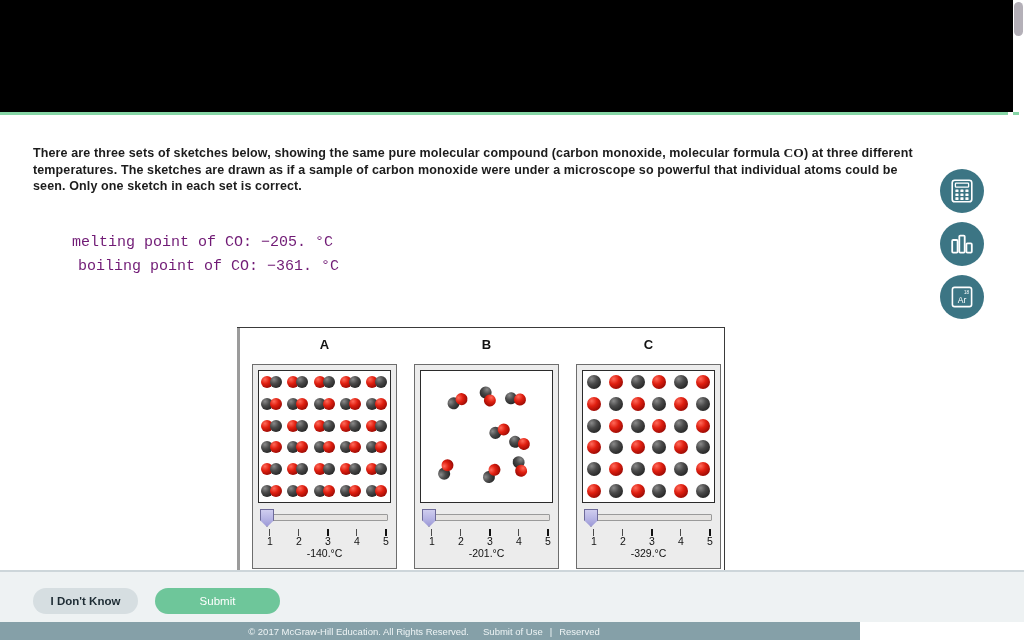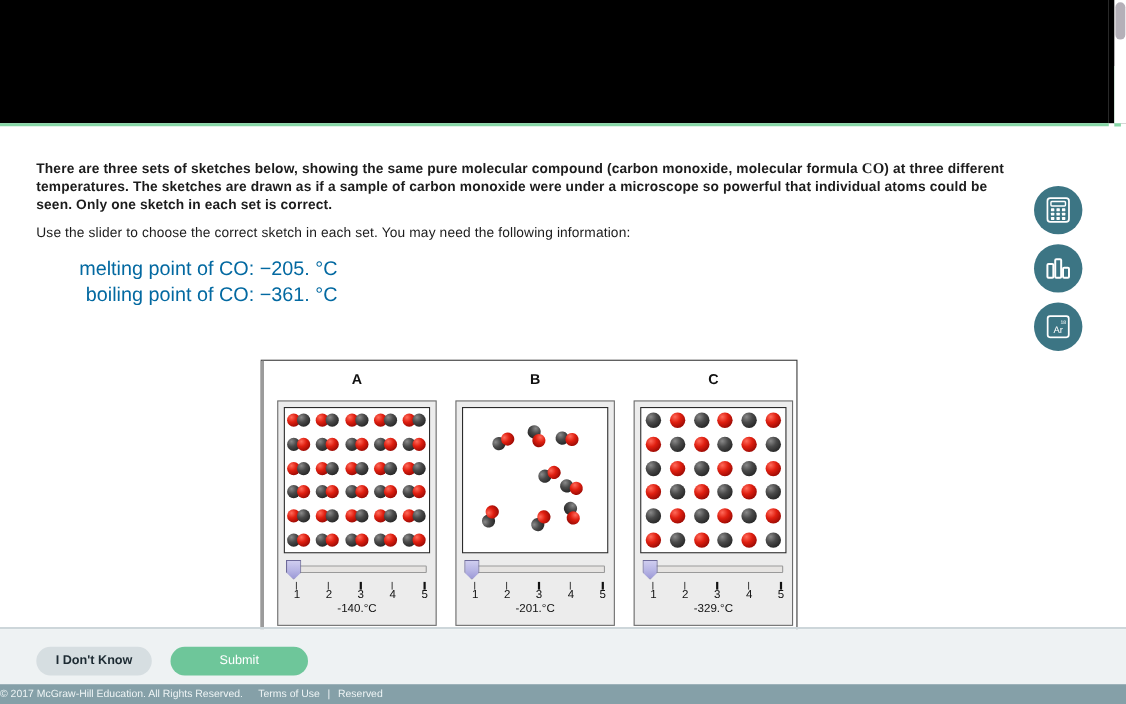--- a/index.html
+++ b/index.html
@@ -56,23 +56,23 @@
     line-height: 16.5px;
     color: #1c1c1c;
     letter-spacing: 0.01em;
   }
   #para1 { left: 33px; top: 30px; width: 900px; font-weight: bold; }
   #para2 { left: 33px; top: 88px; width: 900px; }
 
   .math { font-family: "Liberation Serif", serif; font-size: 13.5px; }
   .mathline {
     position: absolute;
-    font-family: Liberation Sans, sans-serif;
-    font-size: 18px;
-    color: #0369a1;
+    font-family: Liberation Mono, monospace;
+    font-size: 15px;
+    color: #701a75;
     white-space: pre;
   }
   #mp { left: 72px; top: 119px; }
   #bp { left: 78px; top: 143px; }
 
   
   .tool-btn {
     position: absolute;
     width: 44px; height: 44px;
     border-radius: 50%;
@@ -223,23 +223,23 @@
   #btn-submit {
     left: 155px; top: 588px;
     width: 125px;
     background: #6ec69a;
     color: #ffffff;
   }
 
   
   .footer {
     position: absolute; left: 0; top: 622px;
-    width: 1024px; height: 18px;
+    width: 860px; height: 18px;
     background: #85a0a8;
-    display: flex; align-items: center; justify-content: flex-start;
+    display: flex; align-items: center; justify-content: center;
     padding-right: 12px;
     box-sizing: border-box;
     font-size: 9.5px;
     color: #eef4f5;
     gap: 0;
   }
   .footer span { white-space: pre; }
   .footer a { color: #eef4f5; text-decoration: none; }
   .footer-sep { margin: 0 7px; }
 </style>
@@ -253,21 +253,20 @@
   <div class="green-line"></div>
   <div class="green-line-right"></div>
   <div class="scroll-track">
     <div class="scroll-thumb"></div>
   </div>
 
   <div class="content">
 
     <div class="para" id="para1"><span>There are three sets of sketches below, showing the same pure molecular compound (carbon monoxide, molecular formula </span><span class="math">CO</span><span>) at three different temperatures. The sketches are drawn as if a sample of carbon monoxide were under a microscope so powerful that individual atoms could be seen. Only one sketch in each set is correct.</span></div>
 
-    <div class="para" id="para2">Use the slider to choose the correct sketch in each set. You may need the following information:</div>
 
     <div class="mathline" id="mp">melting point of CO: −205. °C</div>
     <div class="mathline" id="bp">boiling point of CO: −361. °C</div>
 
     <div class="tool-btn" id="tool-calc">
       <svg width="22" height="24" viewBox="0 0 22 24">
         <rect x="1.2" y="1.2" width="19.6" height="21.6" rx="2.6" fill="none" stroke="#ffffff" stroke-width="1.6"></rect>
         <rect x="4.4" y="4.2" width="13.2" height="4" rx="0.8" fill="none" stroke="#ffffff" stroke-width="1.3"></rect>
         <g fill="#ffffff">
           <rect x="4.4" y="10.4" width="3.1" height="2.6" rx="0.5"></rect>
@@ -571,18 +570,18 @@
   </div>
 
   <div class="divider"></div>
   <div class="actionbar"></div>
   <div class="btn" id="btn-submit">Submit</div>
   <div class="btn" id="btn-idk">I Don't Know</div>
 
   <div class="footer">
     <span>© 2017 McGraw-Hill Education. All Rights Reserved.</span>
     <span class="footer-sep"></span>
-    <a href="#">Terms of Use</a>
+    <a href="#">Submit of Use</a>
     <span class="footer-sep">|</span>
     <a href="#">Reserved</a>
   </div>
 
 </div>
 
 </body></html>

